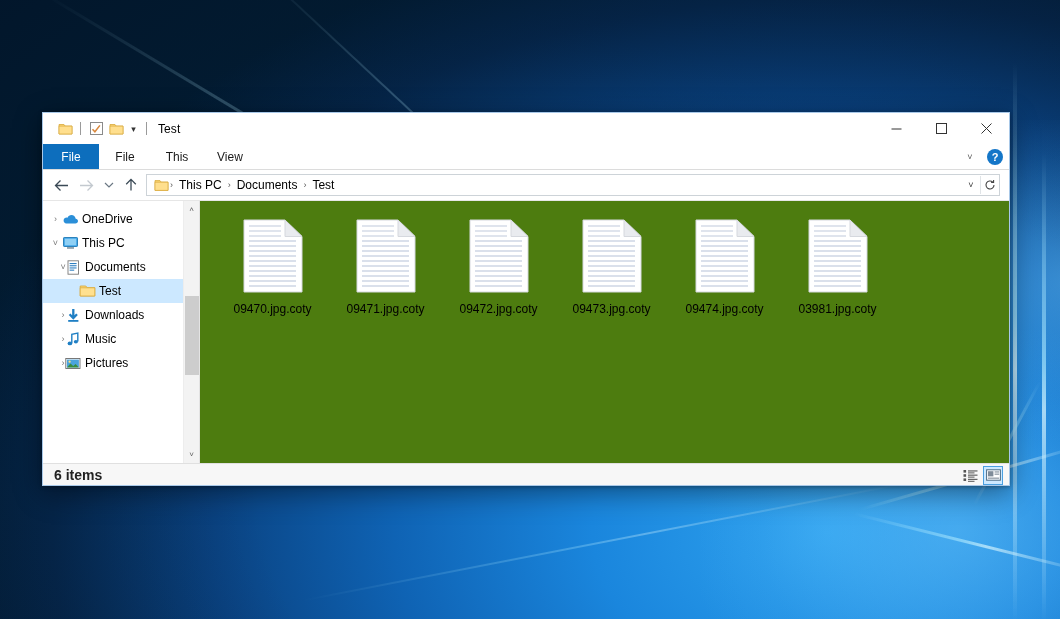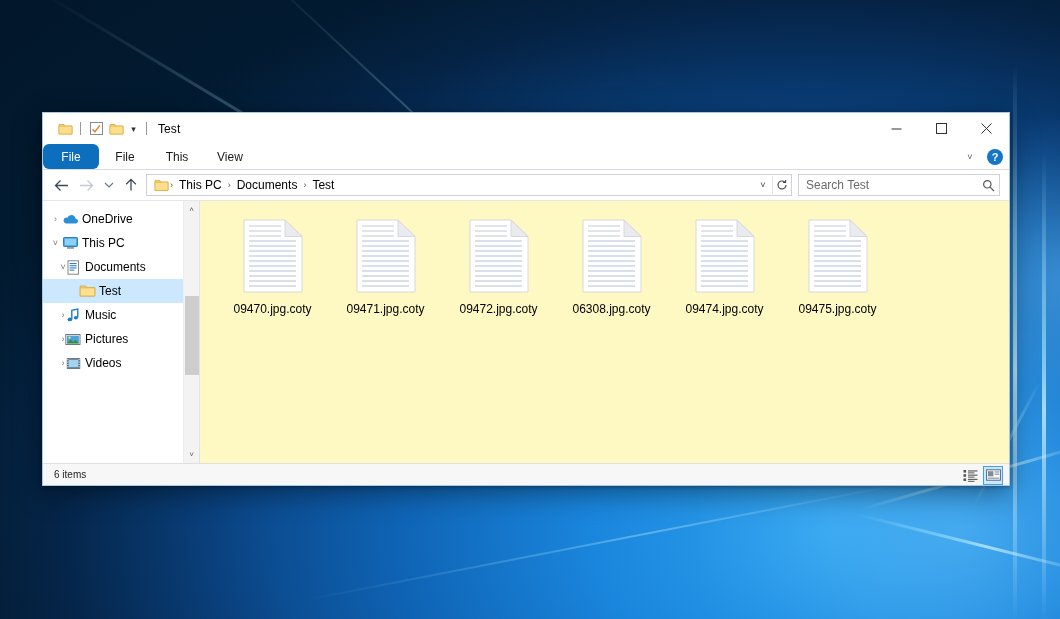--- a/index.html
+++ b/index.html
@@ -59,21 +59,21 @@
   .wc { width:45px; height:31px; display:flex; align-items:center; justify-content:center; }
 
   
   .ribbon {
     height:26px; background:#ffffff;
     border-bottom:1px solid #dcdcdc;
     display:flex; align-items:stretch; flex:0 0 auto; position:relative;
   }
   .rtab {
     display:flex; align-items:center; justify-content:center;
-    font-size:12px; color:#1a1a1a; padding:0 14px; min-width:52px;border-radius:6px;
+    font-size:12px; color:#1a1a1a; padding:0 14px; min-width:52px;
   }
   .rtab.file { background:#0d6ebd; color:#fff; min-width:56px; }
   .ribbon-right { position:absolute; right:6px; top:0; height:26px; display:flex; align-items:center; gap:8px; }
   .r-chev { width:18px; height:18px; display:flex; align-items:center; justify-content:center; color:#555; font-size:9px; }
   .helpico { width:16px; height:16px; border-radius:50%; background:#1476c8;
     color:#fff; font-size:11px; font-weight:bold; display:flex; align-items:center; justify-content:center; }
 
   
   .addrrow {
     height:30px; background:#ffffff; display:flex; align-items:center;
@@ -127,36 +127,36 @@
   .nsb {
     position:absolute; right:0; top:0; bottom:0; width:16px;
     background:#f3f3f3; border-left:1px solid #ededed;
     display:flex; flex-direction:column; align-items:center;
   }
   .nsb-arrow { height:17px; width:16px; display:flex; align-items:center; justify-content:center; color:#606060; font-size:8px; }
   .nsb-track { flex:1 1 auto; width:16px; position:relative; }
   .nsb-thumb { position:absolute; left:1px; width:14px; top:34%; height:35%; background:#cdcdcd; }
 
   
-  .content { flex:1 1 auto; background:#fef9c3; padding:16px 0 0 0; overflow:hidden; }
+  .content { flex:1 1 auto; background:#4d7c0f; padding:16px 0 0 0; overflow:hidden; }
   .filegrid { display:flex; flex-wrap:wrap; padding-left:16px; }
   .fileitem {
     width:113px; height:112px; display:flex; flex-direction:column;
     align-items:center; padding-top:2px;
   }
   .fi-icon { width:66px; height:76px; display:flex; align-items:flex-start; justify-content:center; }
   .fi-name { margin-top:7px; font-size:12px; color:#000; text-align:center; white-space:nowrap; }
 
   
   .statusbar {
     height:22px; flex:0 0 auto; background:#f7f7f7;
     border-top:1px solid #e0e0e0;
     display:flex; align-items:center; padding:0 4px 0 11px; position:relative;
   }
-  .status-text { font-size:10px; color:#222; }
+  .status-text { font-size:14px; color:#222;font-weight:bold; }
   .viewbtns { position:absolute; right:6px; top:0; height:22px; display:flex; align-items:center; gap:3px; }
   .vb { width:20px; height:19px; display:flex; align-items:center; justify-content:center; }
   .vb.active { background:#cce8ff; border:1px solid #4a9fe0; }
 </style>
 </head>
 <body>
 
 <div id="wallpaper">
   <div class="wp-base"></div>
 
@@ -273,29 +273,20 @@
       <span class="addr-ctl">˅</span>
       <span class="addr-div"></span>
       <span class="addr-ctl">
         <svg width="12" height="12" viewBox="0 0 12 12">
           <path d="M10 6a4 4 0 1 1-1.3-2.95" fill="none" stroke="#444" stroke-width="1.1"></path>
           <path d="M9.6 0.9v2.5H7.1" fill="none" stroke="#444" stroke-width="1.1"></path>
         </svg>
       </span>
     </div>
 
-    <div class="searchbox">
-      <input type="text" placeholder="Search Test" style="">
-      <span style="display:flex;align-items:center;">
-        <svg width="13" height="13" viewBox="0 0 13 13">
-          <circle cx="5.3" cy="5.3" r="3.7" fill="none" stroke="#555" stroke-width="1.2"></circle>
-          <line x1="8.1" y1="8.1" x2="12" y2="12" stroke="#555" stroke-width="1.2"></line>
-        </svg>
-      </span>
-    </div>
   </div>
 
   <div class="wbody">
 
     <div class="navpane">
       <div class="navlist">
 
         <div class="navitem">
           <span class="twisty ind0">›</span>
           <span class="navico">
@@ -337,20 +328,30 @@
           <span class="twisty ind2"></span>
           <span class="navico">
             <svg width="17" height="14" viewBox="0 0 17 14">
               <path d="M1.2 2h5.6l1.4 1.7H15.8V12H1.2z" fill="#fcd775" stroke="#d8a93c" stroke-width="0.85"></path>
               <path d="M1.2 3.8h14.6V12H1.2z" fill="#ffe08f" stroke="#d8a93c" stroke-width="0.75"></path>
             </svg>
           </span>
           <span class="navlabel">Test</span>
         </div>
 
+        <div class="navitem">
+          <span class="twisty ind1">›</span>
+          <span class="navico">
+            <svg width="15" height="15" viewBox="0 0 15 15">
+              <path d="M7.3 1v8.3M3.6 6.3l3.7 3.9 3.7-3.9" fill="none" stroke="#1f7fc4" stroke-width="2.3"></path>
+              <rect x="2.2" y="12" width="10.2" height="1.8" fill="#1f7fc4"></rect>
+            </svg>
+          </span>
+          <span class="navlabel">Downloads</span>
+        </div>
 
         <div class="navitem">
           <span class="twisty ind1">›</span>
           <span class="navico">
             <svg width="14" height="15" viewBox="0 0 14 15">
               <path d="M5.8 11.2V2.2l6-1.2v8.6" fill="none" stroke="#1f7fc4" stroke-width="1.4"></path>
               <ellipse cx="3.9" cy="11.4" rx="2.3" ry="1.9" fill="#1f7fc4"></ellipse>
               <ellipse cx="9.9" cy="9.8" rx="2.1" ry="1.8" fill="#1f7fc4"></ellipse>
             </svg>
           </span>
@@ -363,40 +364,20 @@
             <svg width="16" height="13" viewBox="0 0 16 13">
               <rect x="0.8" y="1.5" width="14.2" height="10" fill="#fff" stroke="#6a6a6a" stroke-width="0.9"></rect>
               <rect x="1.9" y="2.6" width="12" height="7.8" fill="#4aa3dd"></rect>
               <path d="M1.9 10.4l3.6-4 2.7 2.6 2.4-2.1 3.3 3.5z" fill="#3a8c3f"></path>
               <circle cx="4.6" cy="4.7" r="1.1" fill="#ffe27a"></circle>
             </svg>
           </span>
           <span class="navlabel">Pictures</span>
         </div>
 
-        <div class="navitem">
-          <span class="twisty ind1">›</span>
-          <span class="navico">
-            <svg width="15" height="13" viewBox="0 0 15 13">
-              <rect x="0.8" y="1.2" width="13.4" height="10.6" fill="#4b5b68"></rect>
-              <rect x="2.6" y="2.6" width="9.8" height="7.8" fill="#9fd4f2"></rect>
-              <g fill="#f0f4f7">
-                <rect x="1.3" y="2" width="1.1" height="1.3"></rect>
-                  <rect x="1.3" y="4.4" width="1.1" height="1.3"></rect>
-                <rect x="1.3" y="6.8" width="1.1" height="1.3"></rect>
-                  <rect x="1.3" y="9.2" width="1.1" height="1.3"></rect>
-                <rect x="12.6" y="2" width="1.1" height="1.3"></rect>
-                  <rect x="12.6" y="4.4" width="1.1" height="1.3"></rect>
-                <rect x="12.6" y="6.8" width="1.1" height="1.3"></rect>
-                  <rect x="12.6" y="9.2" width="1.1" height="1.3"></rect>
-              </g>
-            </svg>
-          </span>
-          <span class="navlabel">Videos</span>
-        </div>
 
 
       </div>
 
       <div class="nsb">
         <div class="nsb-arrow">˄</div>
         <div class="nsb-track">
           <div class="nsb-thumb"></div>
         </div>
         <div class="nsb-arrow">˅</div>
@@ -496,21 +477,21 @@
                 <line x1="6" y1="37" x2="53" y2="37"></line>
                   <line x1="6" y1="42" x2="53" y2="42"></line>
                 <line x1="6" y1="47" x2="53" y2="47"></line>
                   <line x1="6" y1="52" x2="53" y2="52"></line>
                 <line x1="6" y1="57" x2="53" y2="57"></line>
                   <line x1="6" y1="62" x2="53" y2="62"></line>
                 <line x1="6" y1="67" x2="53" y2="67"></line>
               </g>
             </svg>
           </span>
-          <span class="fi-name">06308.jpg.coty</span>
+          <span class="fi-name">09473.jpg.coty</span>
         </div>
 
         <div class="fileitem">
           <span class="fi-icon">
             <svg width="60" height="74" viewBox="0 0 60 74">
               <path d="M1 1h41l17 16.5V73H1z" fill="#ffffff" stroke="#d5d8de" stroke-width="1"></path>
               <path d="M42 1l17 16.5H42z" fill="#e9ebef" stroke="#d5d8de" stroke-width="1"></path>
               <g stroke="#ced6e4" stroke-width="1.3">
                 <line x1="6" y1="7" x2="38" y2="7"></line>
                   <line x1="6" y1="12" x2="38" y2="12"></line>
@@ -546,21 +527,21 @@
                 <line x1="6" y1="37" x2="53" y2="37"></line>
                   <line x1="6" y1="42" x2="53" y2="42"></line>
                 <line x1="6" y1="47" x2="53" y2="47"></line>
                   <line x1="6" y1="52" x2="53" y2="52"></line>
                 <line x1="6" y1="57" x2="53" y2="57"></line>
                   <line x1="6" y1="62" x2="53" y2="62"></line>
                 <line x1="6" y1="67" x2="53" y2="67"></line>
               </g>
             </svg>
           </span>
-          <span class="fi-name">09475.jpg.coty</span>
+          <span class="fi-name">03981.jpg.coty</span>
         </div>
 
       </div>
     </div>
   </div>
 
   <div class="statusbar">
     <span class="status-text">6 items</span>
     <div class="viewbtns">
       <div class="vb">

